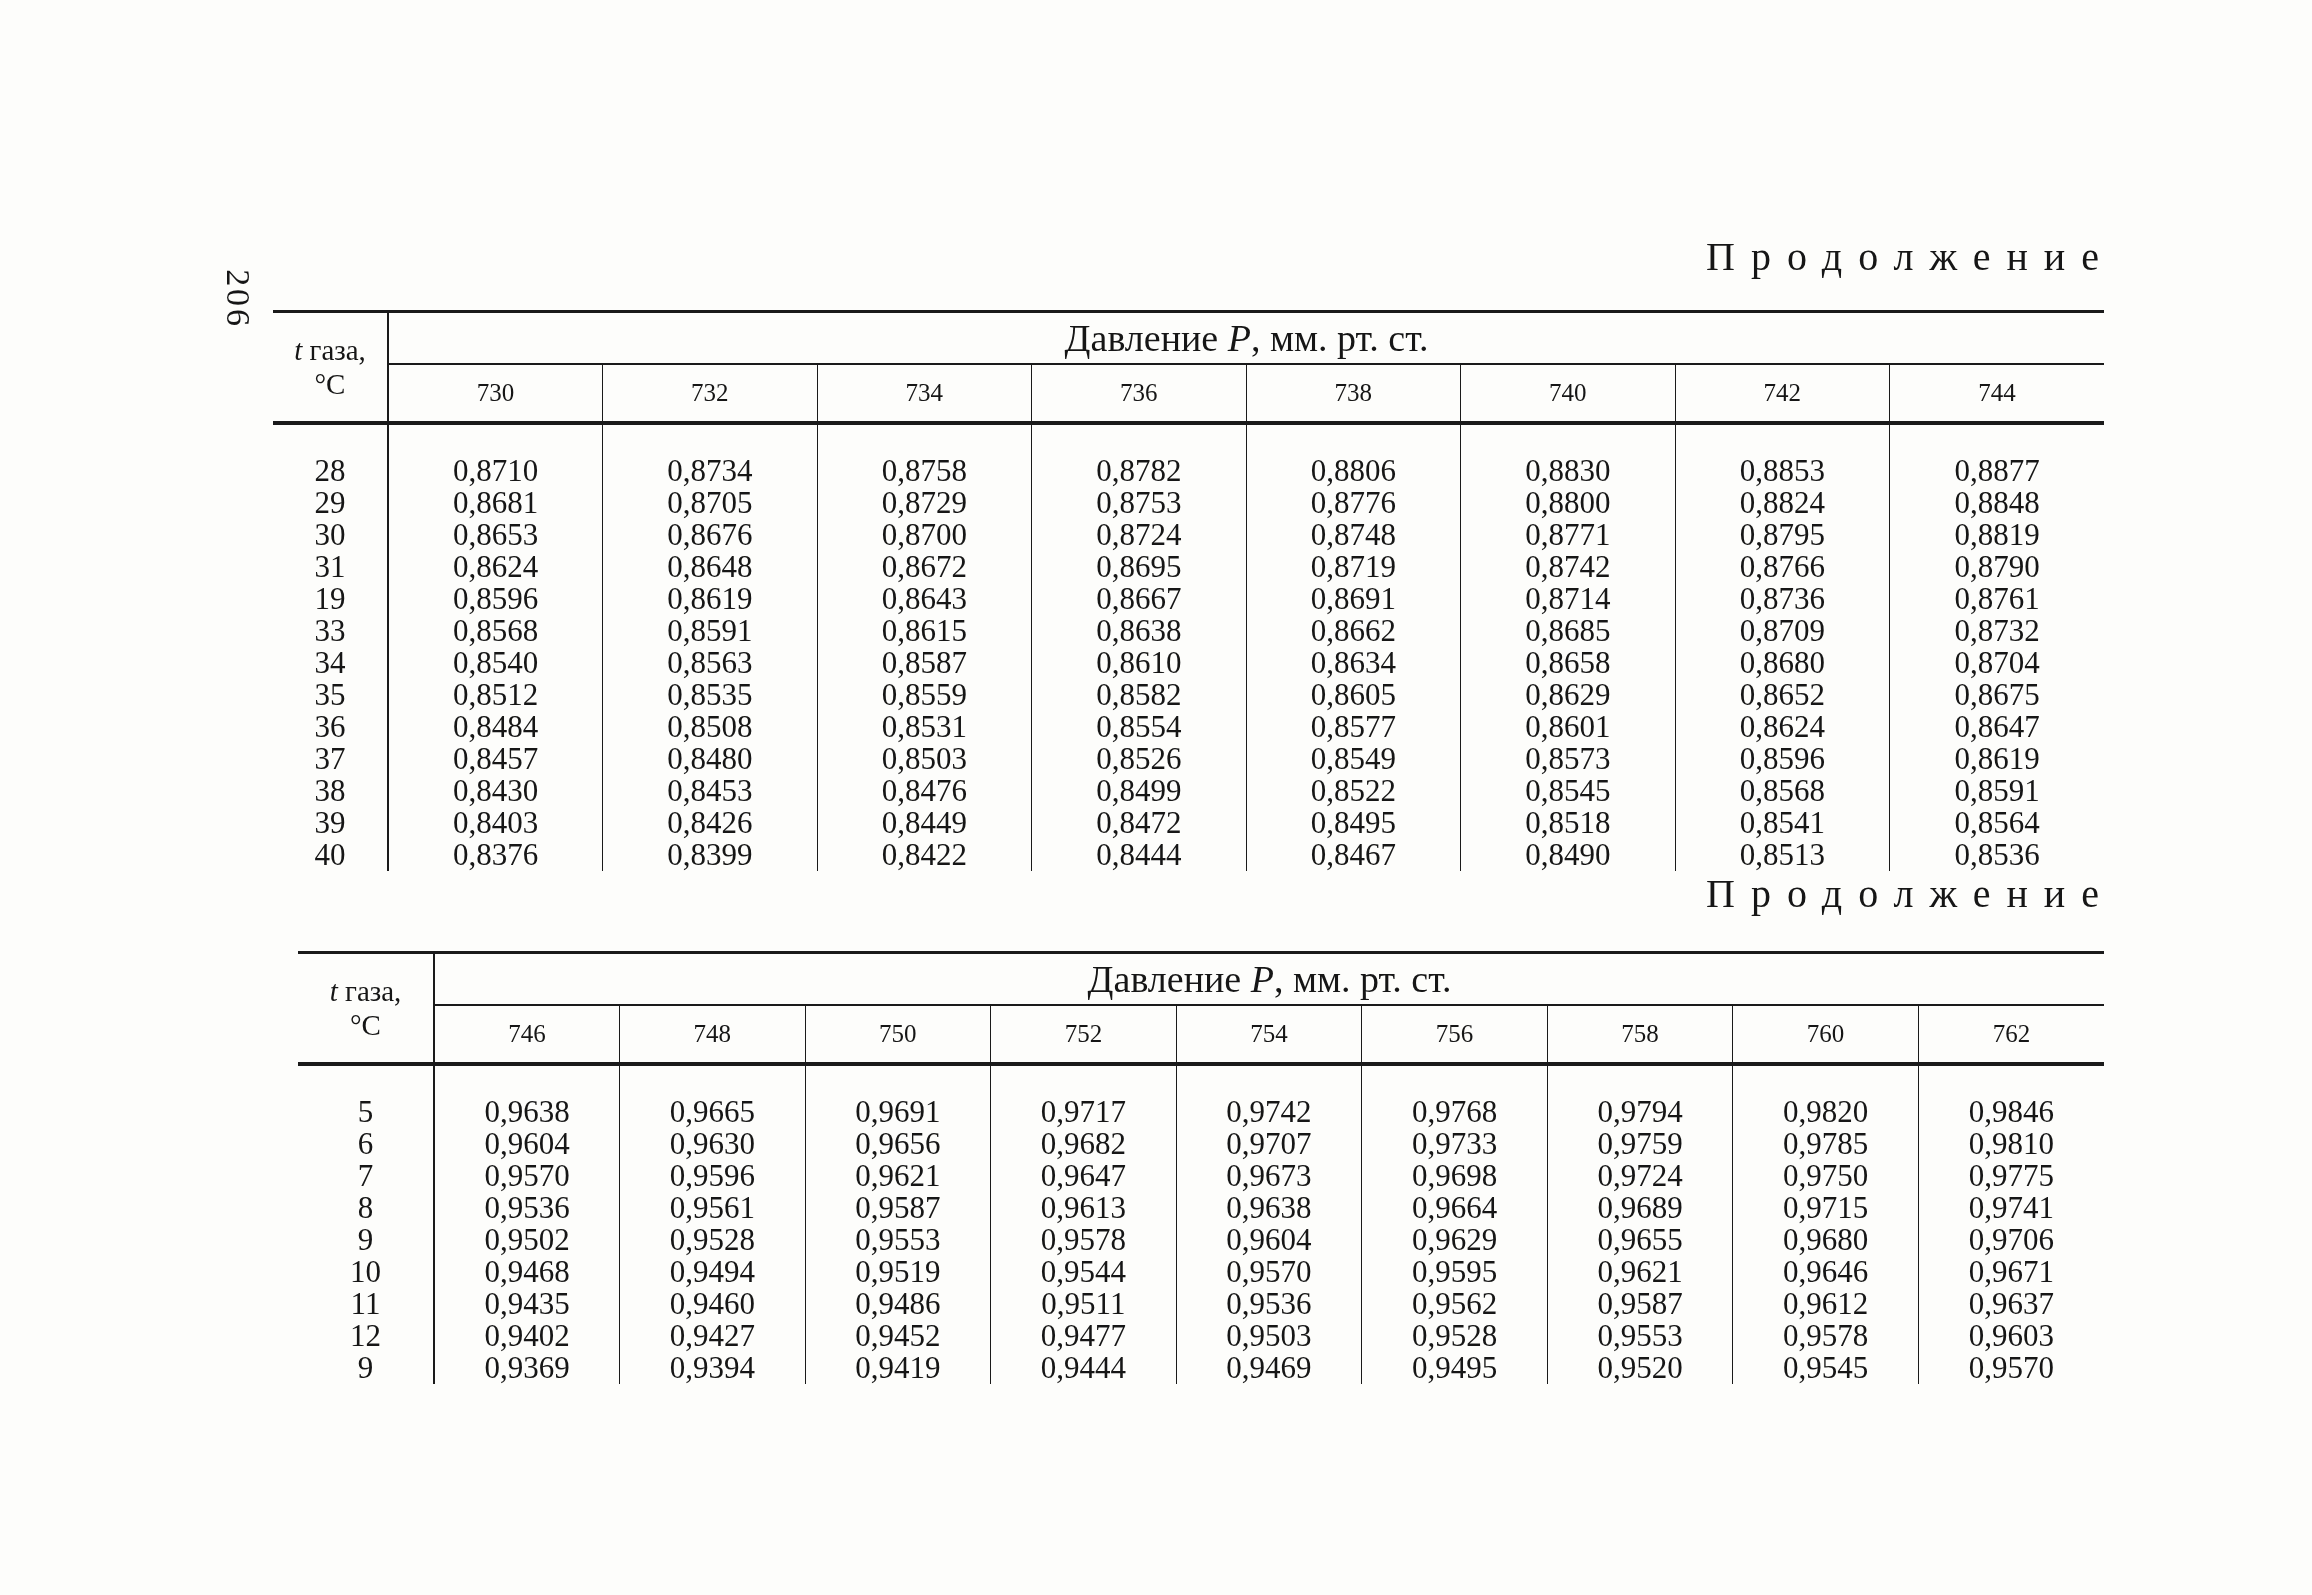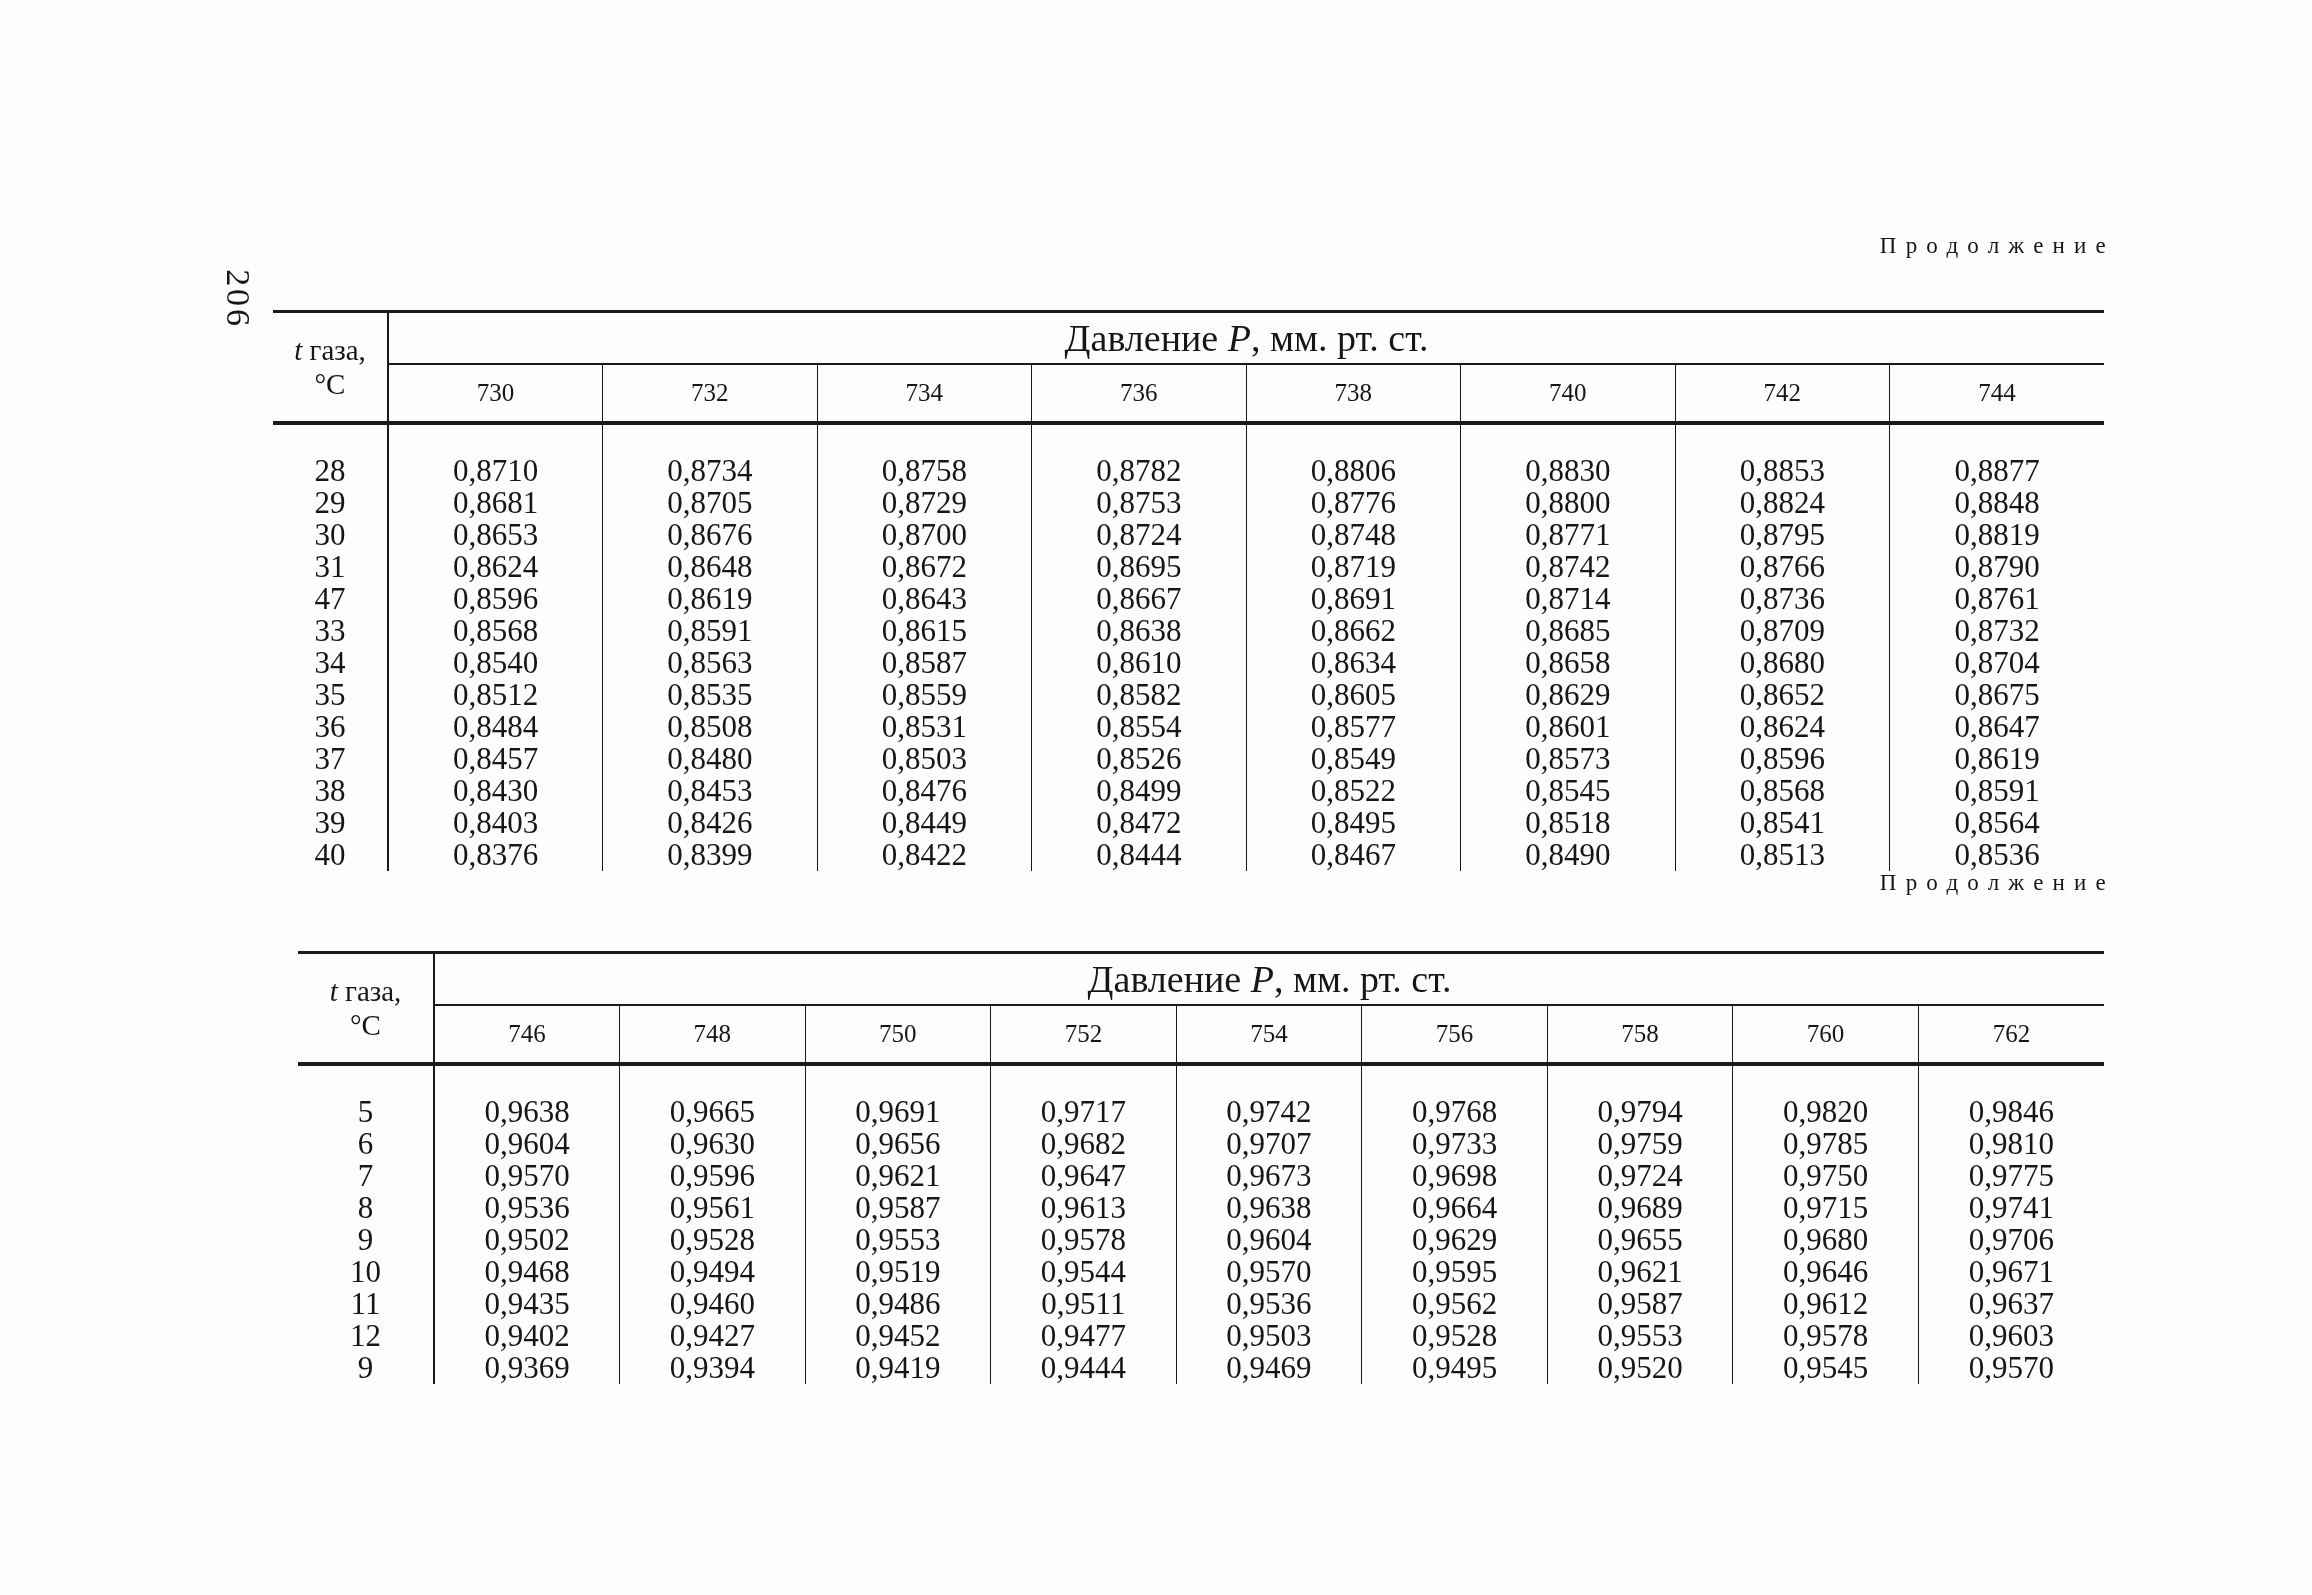--- a/index.html
+++ b/index.html
@@ -15,21 +15,21 @@
     position:absolute;
     left:200px; top:280px; width:75px;
     text-align:center;
     font-size:34px;
     letter-spacing:2.8px;
     transform:rotate(90deg);
   }
   .cont-label {
     position:absolute;
     right:198px;
-    font-size:23px;
+    font-size:40px;
     letter-spacing:0.40em;
     white-space:nowrap;
     text-align:right;
   }
   .cl1 { top:233px; }
   .cl2 { top:870px; }
 
   table.ptable {
     position:absolute;
     border-collapse:collapse;
@@ -140,21 +140,21 @@
           <td class="val">0,8624</td>
           <td class="val">0,8648</td>
           <td class="val">0,8672</td>
           <td class="val">0,8695</td>
           <td class="val">0,8719</td>
           <td class="val">0,8742</td>
           <td class="val">0,8766</td>
           <td class="val">0,8790</td>
         </tr>
         <tr>
-          <td class="tcol">47</td>
+          <td class="tcol">19</td>
           <td class="val">0,8596</td>
           <td class="val">0,8619</td>
           <td class="val">0,8643</td>
           <td class="val">0,8667</td>
           <td class="val">0,8691</td>
           <td class="val">0,8714</td>
           <td class="val">0,8736</td>
           <td class="val">0,8761</td>
         </tr>
         <tr>

